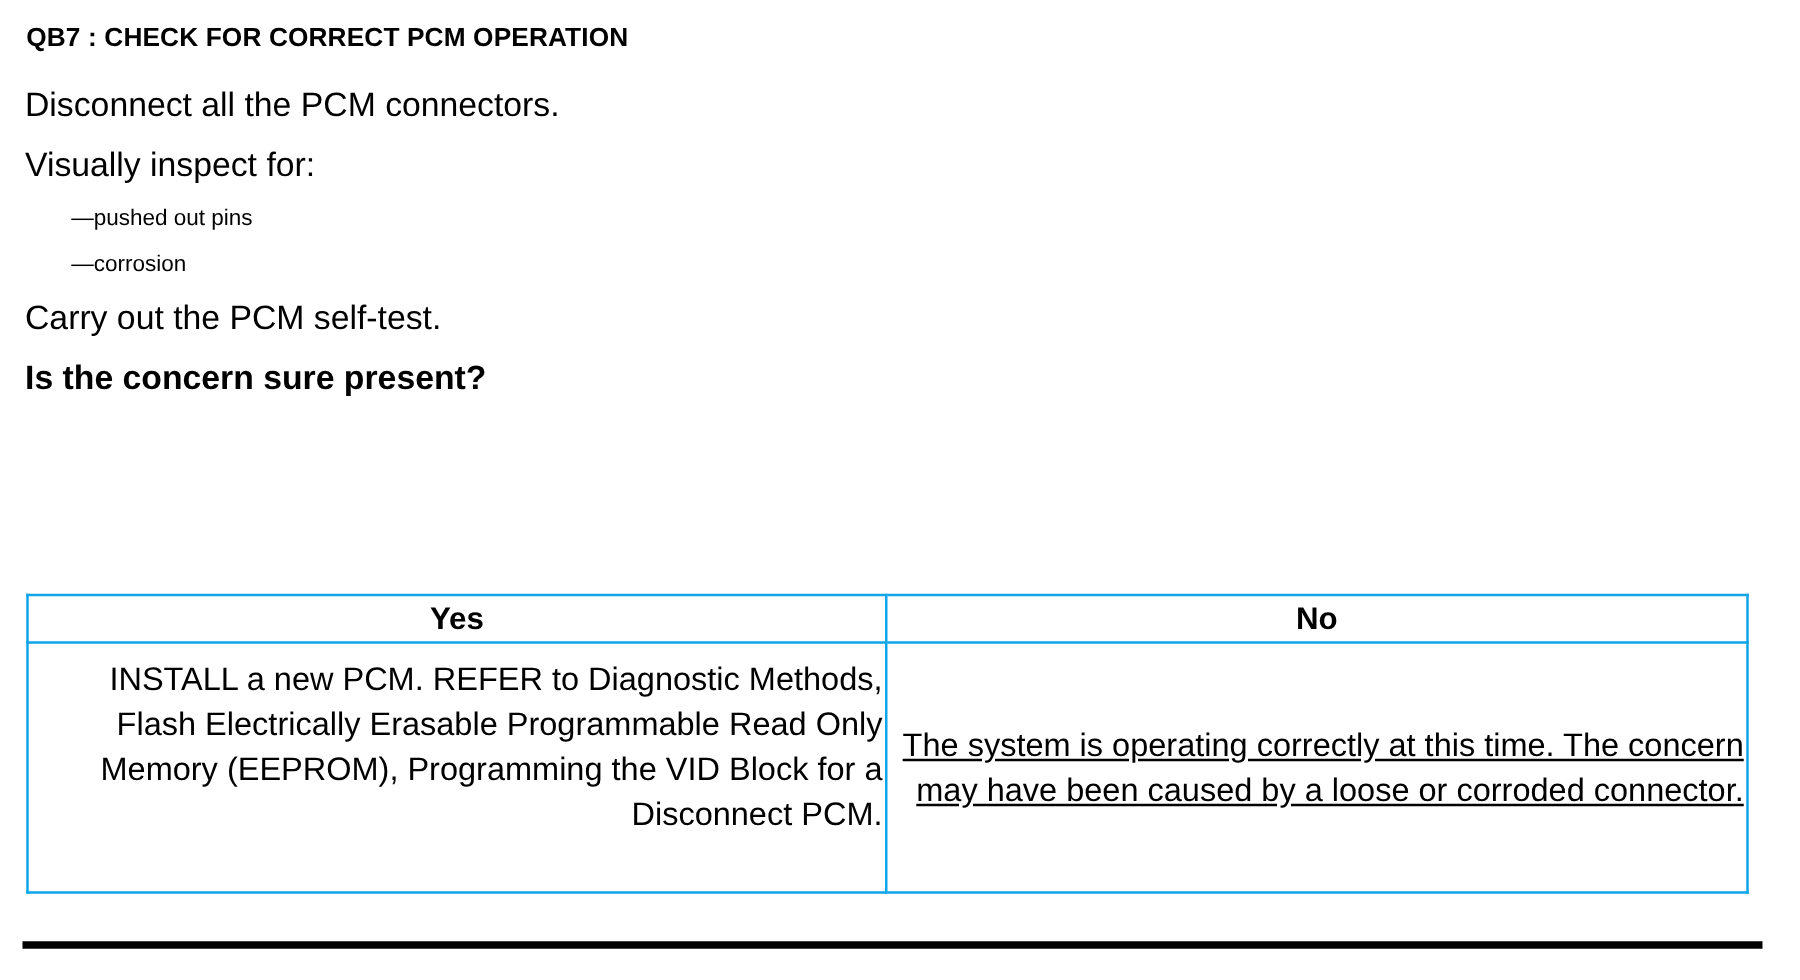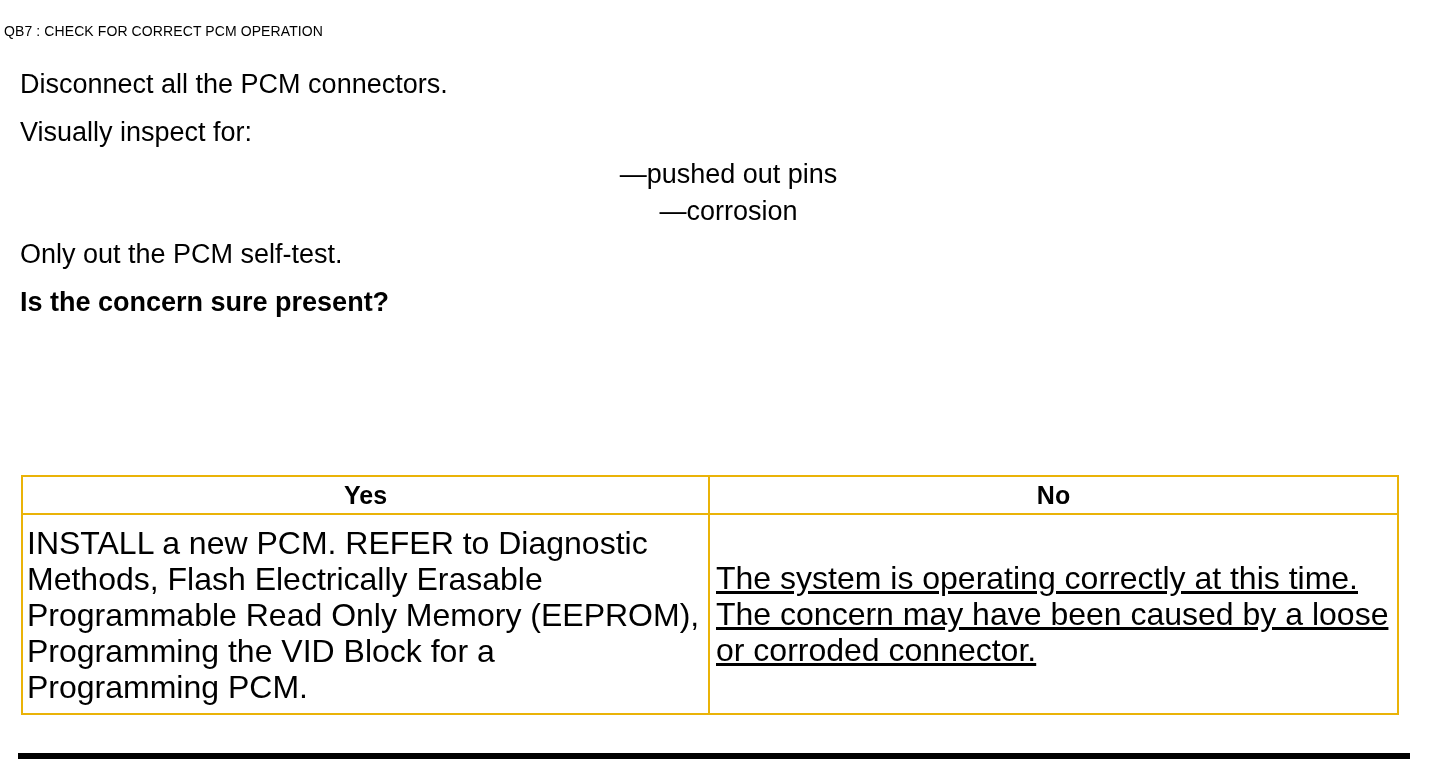--- a/index.html
+++ b/index.html
@@ -19,24 +19,24 @@
   }
 
   .page {
     position: absolute;
     inset: 0;
   }
 
   
   .step-title {
     position: absolute;
-    left: 4px;
+    left: 21px;
     top: 18px;
-    font-size: 14px;
-    font-weight: normal;
+    font-size: 21px;
+    font-weight: bold;
     letter-spacing: 0.1px;
     white-space: nowrap;
     line-height: 26px;
   }
 
   
   .instructions {
     position: absolute;
     left: 20px;
     top: 60px;
@@ -44,58 +44,57 @@
   }
   .instr-line {
     font-size: 27px;
     line-height: 48px;
     white-space: nowrap;
   }
   .instr-line.bold {
     font-weight: bold;
   }
   .instr-sub {
-    font-size: 27px;
+    font-size: 18px;
     line-height: 37px;
     padding-left: 37px;
     white-space: nowrap;
-    text-align: center;
   }
 
   
   .decision-table {
     position: absolute;
     left: 21px;
     top: 475px;
     width: 1376px;
     border-collapse: collapse;
     table-layout: fixed;
   }
   .decision-table col.col-yes { width: 687px; }
   .decision-table col.col-no  { width: 689px; }
 
   .decision-table th,
   .decision-table td {
-    border: 2px solid #eab308;
+    border: 2px solid #0ea5e9;
     padding: 0;
     vertical-align: middle;
     margin-top: 45px;
   }
   .decision-table thead th {
     height: 36px;
     font-size: 25px;
     font-weight: bold;
     text-align: center;
     line-height: 36px;
   }
   .decision-table tbody td {
     height: 184px;
-    font-size: 32px;
+    font-size: 26px;
     line-height: 36px;
-    text-align: left;
+    text-align: right;
     vertical-align: top;
     padding: 10px 2px 4px 4px;
   }
   .decision-table tbody td.cell-no {
     vertical-align: middle;
     padding: 4px 2px 4px 6px;
     text-decoration: underline;
   }
   .cell-text {
     display: block;
@@ -116,40 +115,40 @@
 
 <div class="page">
 
   <div class="step-title">QB7 : CHECK FOR CORRECT PCM OPERATION</div>
 
   <div class="instructions">
     <div class="instr-line">Disconnect all the PCM connectors.</div>
     <div class="instr-line">Visually inspect for:</div>
     <div class="instr-sub">—pushed out pins</div>
     <div class="instr-sub">—corrosion</div>
-    <div class="instr-line">Only out the PCM self-test.</div>
+    <div class="instr-line">Carry out the PCM self-test.</div>
     <div class="instr-line bold">Is the concern sure present?</div>
   </div>
 
   <table class="decision-table">
     <colgroup>
       <col class="col-yes">
       <col class="col-no">
     </colgroup>
     <thead>
       <tr>
         <th>Yes</th>
         <th>No</th>
       </tr>
     </thead>
     <tbody>
       <tr>
         <td class="cell-yes">
           <span class="cell-text">INSTALL a new PCM. REFER to Diagnostic Methods, Flash Electrically Erasable Programmable Read Only Memory (EEPROM), Programming the VID Block for a</span>
-          <span class="tail-centered">Programming PCM.</span>
+          <span class="tail-centered">Disconnect PCM.</span>
         </td>
         <td class="cell-no">
           <span class="cell-text">The system is operating correctly at this time. The concern may have been caused by a loose or corroded connector.</span>
         </td>
       </tr>
     </tbody>
   </table>
 
   <div class="bottom-rule"></div>
 

